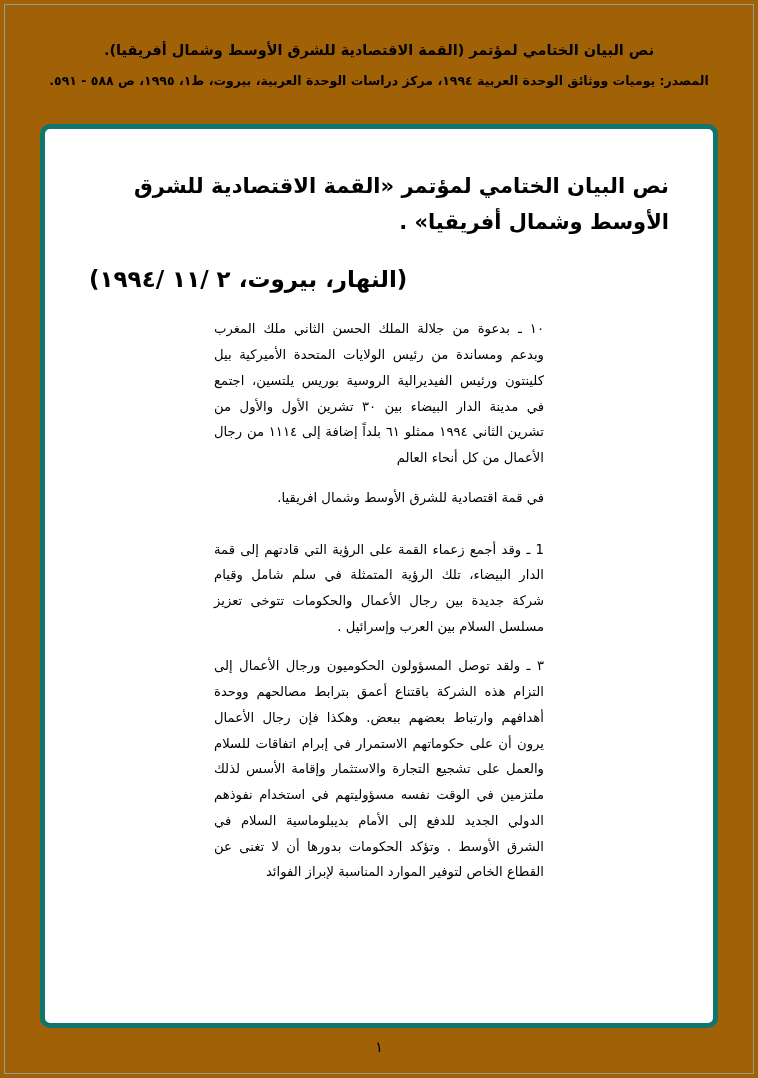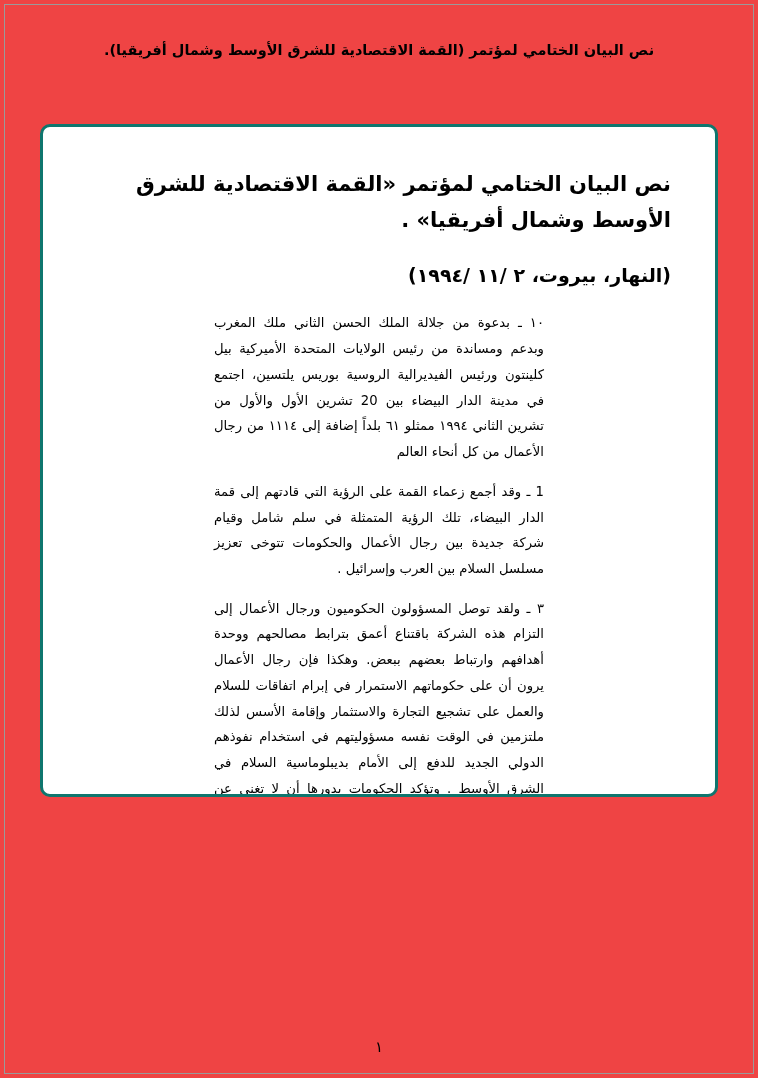--- a/index.html
+++ b/index.html
@@ -5,21 +5,21 @@
   html, body {
     margin: 0;
     padding: 0;
     background: #ffffff;
   }
   .page {
     position: relative;
     width: 758px;
     height: 1078px;
     margin: 0 auto;
-    background: #ef4444;
+    background: #a16207;
     box-sizing: border-box;
     font-family: "DejaVu Sans", "Liberation Sans", sans-serif;
     color: #000000;
     overflow: hidden;
   }
   .page-border {
     position: absolute;
     left: 4px;
     top: 4px;
     right: 4px;
@@ -49,42 +49,42 @@
     line-height: 1.5;
     direction: rtl;
   }
 
   
   .frame {
     position: absolute;
     left: 40px;
     top: 124px;
     width: 678px;
-    height: 673px;
-    border: 3px solid #0f766e;
+    height: 904px;
+    border: 5px solid #0f766e;
     border-radius: 10px;
     box-sizing: border-box;
     background: #ffffff;
     overflow: hidden;
   }
   .frame-inner {
     padding: 30px 44px 10px 44px;
     direction: rtl;
   }
   .doc-title {
     font-size: 21px;
     font-weight: bold;
     line-height: 1.7;
     text-align: right;
     margin: 10px 0 0 0;
   }
   .doc-dateline {
-    font-size: 19px;
+    font-size: 23px;
     font-weight: bold;
-    text-align: right;
+    text-align: left;
     margin: 26px 0 0 0;
     direction: rtl;
   }
 
   .body-col {
     margin: 24px auto 0 auto;
     width: 330px;
     direction: rtl;
   }
   .para {
@@ -115,31 +115,33 @@
 </style>
 </head>
 <body>
 
 <div class="page">
 
   <div class="page-border"></div>
 
   <div class="header">
     <div class="header-title">نص البيان الختامي لمؤتمر (القمة الاقتصادية للشرق الأوسط وشمال أفريقيا).</div>
+    <div class="header-source">المصدر: يوميات ووثائق الوحدة العربية ١٩٩٤، مركز دراسات الوحدة العربية، بيروت، ط١، ١٩٩٥، ص ٥٨٨ - ٥٩١.</div>
   </div>
 
   <div class="frame">
     <div class="frame-inner">
 
       <h1 class="doc-title">نص البيان الختامي لمؤتمر «القمة الاقتصادية للشرق الأوسط وشمال أفريقيا» .</h1>
 
       <div class="doc-dateline">(النهار، بيروت، ٢ /١١ /١٩٩٤)</div>
 
       <div class="body-col">
-        <p class="para">١٠ ـ بدعوة من جلالة الملك الحسن الثاني ملك المغرب وبدعم ومساندة من رئيس الولايات المتحدة الأميركية بيل كلينتون ورئيس الفيديرالية الروسية بوريس يلتسين، اجتمع في مدينة الدار البيضاء بين 20 تشرين الأول والأول من تشرين الثاني ١٩٩٤ ممثلو ٦١ بلداً إضافة إلى ١١١٤ من رجال الأعمال من كل أنحاء العالم</p>
+        <p class="para">١٠ ـ بدعوة من جلالة الملك الحسن الثاني ملك المغرب وبدعم ومساندة من رئيس الولايات المتحدة الأميركية بيل كلينتون ورئيس الفيديرالية الروسية بوريس يلتسين، اجتمع في مدينة الدار البيضاء بين ٣٠ تشرين الأول والأول من تشرين الثاني ١٩٩٤ ممثلو ٦١ بلداً إضافة إلى ١١١٤ من رجال الأعمال من كل أنحاء العالم</p>
+        <p class="para tail para-gap">في قمة اقتصادية للشرق الأوسط وشمال افريقيا.</p>
         <p class="para">1 ـ وقد أجمع زعماء القمة على الرؤية التي قادتهم إلى قمة الدار البيضاء، تلك الرؤية المتمثلة في سلم شامل وقيام شركة جديدة بين رجال الأعمال والحكومات تتوخى تعزيز مسلسل السلام بين العرب وإسرائيل .</p>
         <p class="para">٣ ـ ولقد توصل المسؤولون الحكوميون ورجال الأعمال إلى التزام هذه الشركة باقتناع أعمق بترابط مصالحهم ووحدة أهدافهم وارتباط بعضهم ببعض. وهكذا فإن رجال الأعمال يرون أن على حكوماتهم الاستمرار في إبرام اتفاقات للسلام والعمل على تشجيع التجارة والاستثمار وإقامة الأسس لذلك ملتزمين في الوقت نفسه مسؤوليتهم في استخدام نفوذهم الدولي الجديد للدفع إلى الأمام بديبلوماسية السلام في الشرق الأوسط . وتؤكد الحكومات بدورها أن لا تغنى عن القطاع الخاص لتوفير الموارد المناسبة لإبراز الفوائد</p>
       </div>
 
     </div>
   </div>
 
   <div class="folio">١</div>
 
 </div>

